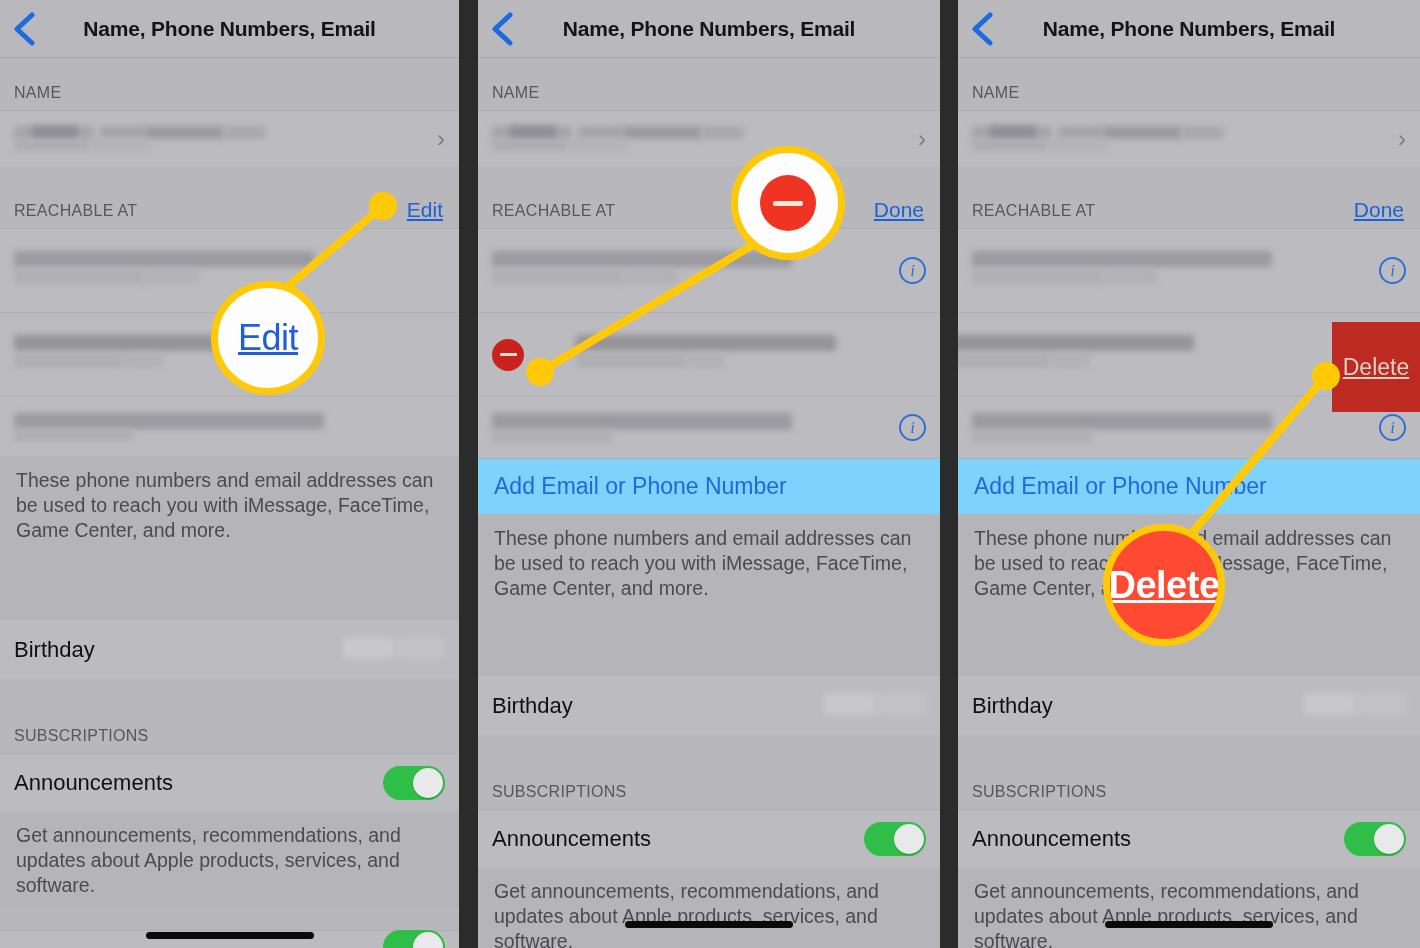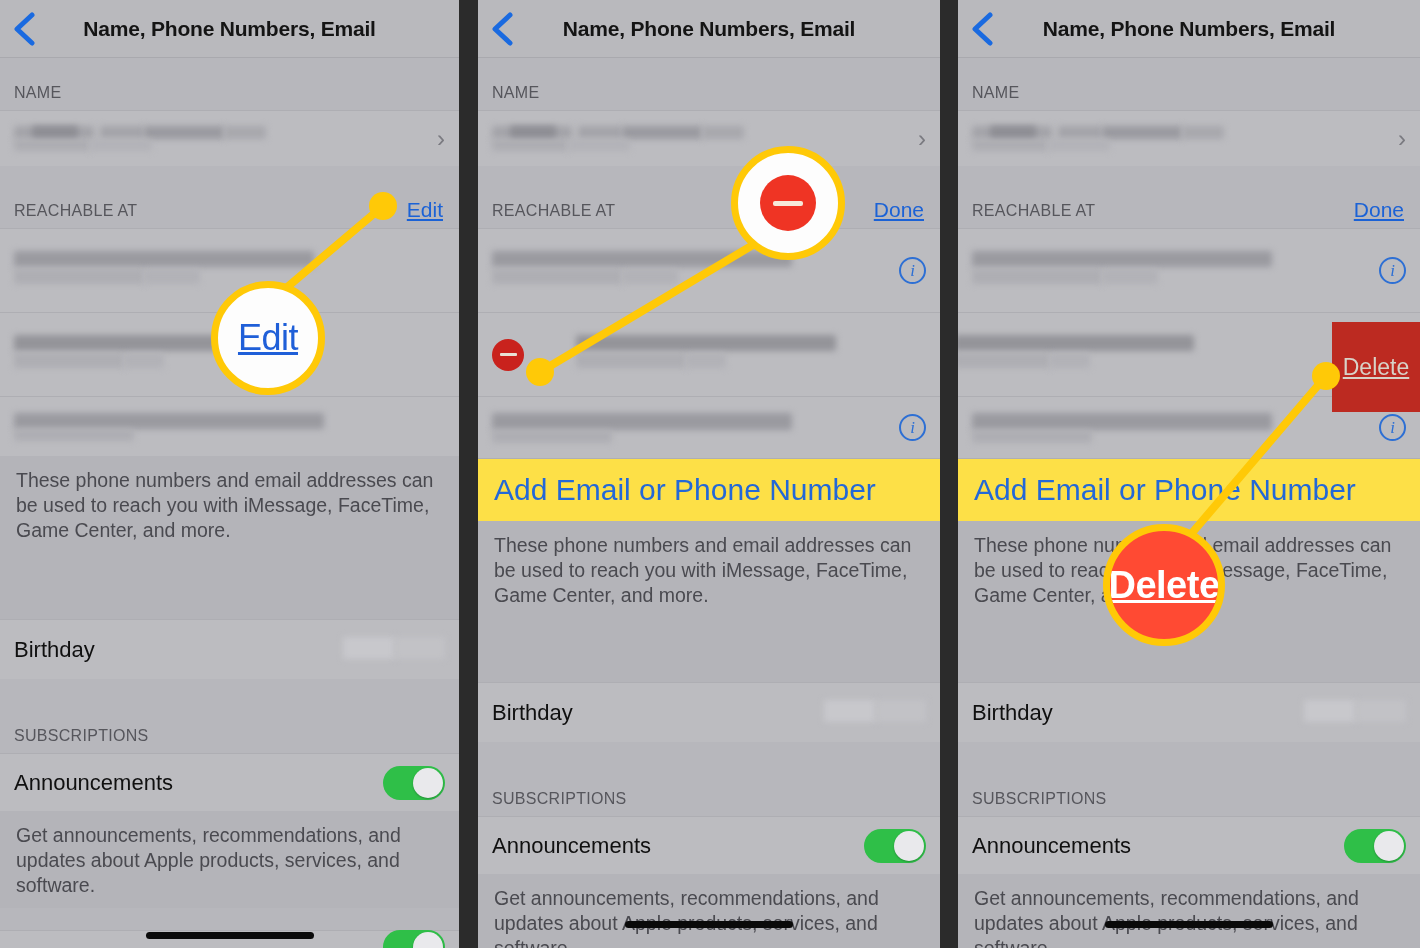--- a/index.html
+++ b/index.html
@@ -132,24 +132,24 @@
     padding: 12px 16px 18px 16px;
     font-size: 19.5px;
     line-height: 25px;
     color: #4a4a50;
   }
   .note.tight { padding-bottom: 10px; }
 
   .spacer { background: #b4b4b9; }
 
   .link-row {
-    background: #fde047;
+    background: #7dd3fc;
     border-top: 1px solid #aeaeb3;
     padding: 14px 16px;
-    font-size: 30px;
+    font-size: 23px;
     color: #2368d8;
   }
 
   
   .toggle {
     width: 62px; height: 34px;
     background: #2fbf48;
     border-radius: 17px;
     position: relative;
     flex: 0 0 auto;

